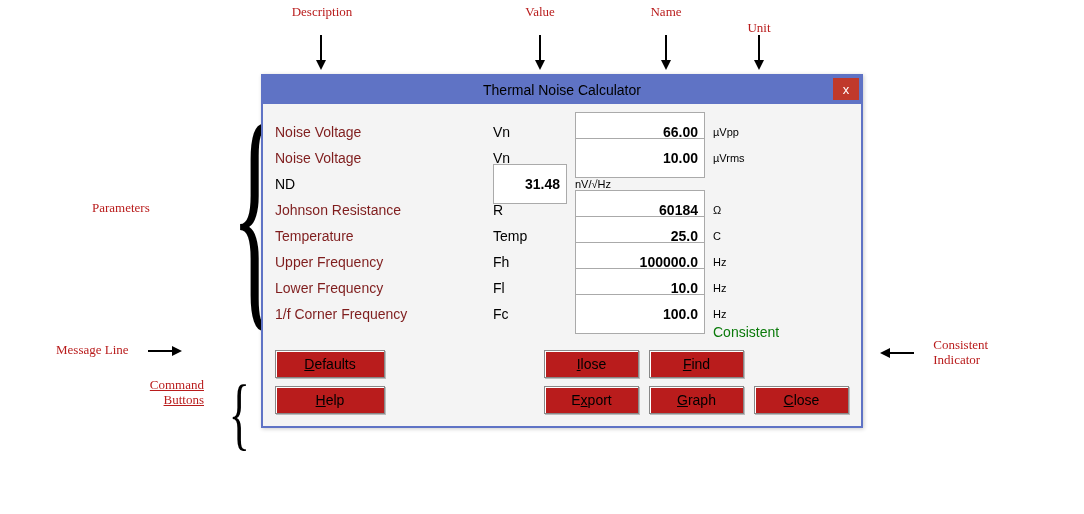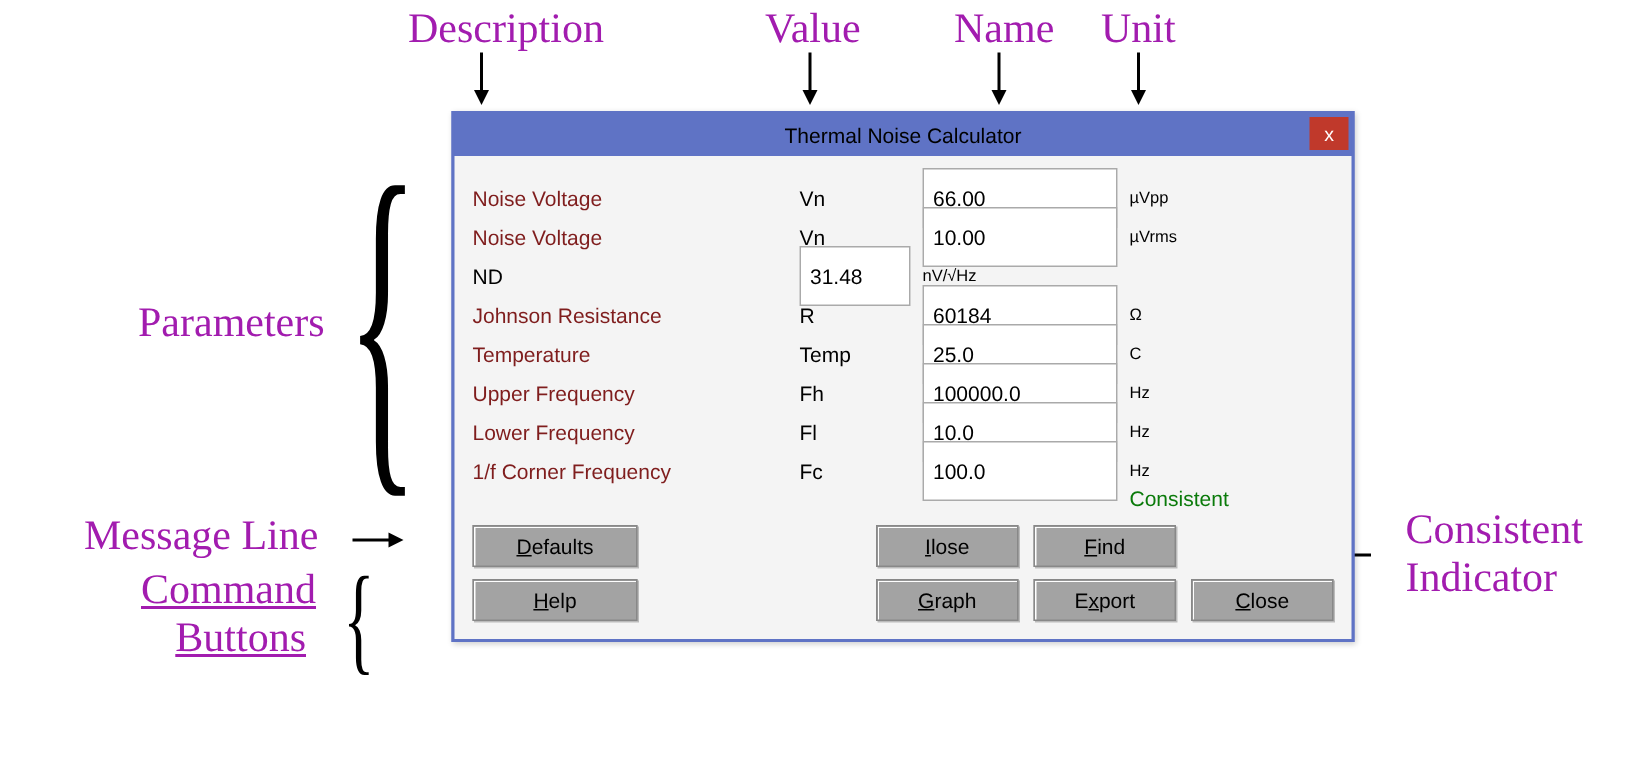--- a/index.html
+++ b/index.html
@@ -7,22 +7,22 @@
       font-family: "Segoe UI", Tahoma, sans-serif;
       font-size: 14px;
       background: #fff;
       width: 1084px;
       height: 514px;
       position: relative;
     }
     .annotation {
       position: absolute;
       font-family: "Times New Roman", serif;
-      font-size: 28px;
-      color: #a21caf;
+      font-size: 13px;
+      color: #b91c1c;
     }
     .arrow-down {
       display: block;
       width: 0; height: 0;
       border-left: 5px solid transparent;
       border-right: 5px solid transparent;
       border-top: 10px solid #000;
       margin: 0 auto;
       position: relative;
     }
@@ -75,21 +75,20 @@
     .brace-small { font-size: 80px; line-height: 0.75; transform: scaleX(0.55); }
 
     
     .window {
       position: absolute;
       left: 261px; top: 74px;
       width: 602px;
       border: 2px solid #5f73c5;
       background: #5f73c5;
       box-shadow: 1px 1px 4px rgba(0,0,0,0.2);
-      margin-left: 40px;
     }
     .titlebar {
       height: 28px;
       background: #5f73c5;
       color: #000;
       display: flex;
       align-items: center;
       justify-content: center;
       position: relative;
       font-size: 14px;
@@ -118,22 +117,24 @@
       column-gap: 8px;
     }
     .desc { font-size: 14px; color: #7f1d1d; }
     .name { font-size: 14px; color: #000; }
     .val input {
       width: 100%;
       height: 40px;
       border: 1px solid #aaa;
       background: #fff;
       font-size: 14px;
+      text-align: right;
       padding: 0 6px;
       font-family: inherit;
+      font-weight: bold;
     }
     .unit { font-size: 11px; color: #000; }
     .msgline {
       height: 24px;
       display: grid;
       grid-template-columns: 210px 74px 130px 120px;
       align-items: center;
       column-gap: 8px;
     }
     .consistent { color: #0a7a0a; font-size: 14px; }
@@ -144,42 +145,42 @@
       margin-top: 6px;
     }
     .btnrow2 {
       display: grid;
       grid-template-columns: 110px 1fr 95px 95px 95px;
       column-gap: 10px;
       margin-top: 8px;
     }
     button.win {
       height: 28px;
-      background: #a3a3a3;
+      background: #b91c1c;
       border: 1px solid #888;
       box-shadow: inset 1px 1px 0 #fff, 1px 1px 0 #bbb;
       font-size: 14px;
       font-family: inherit;
       cursor: pointer;
     }
     .u { text-decoration: underline; }
   </style>
 </head>
 <body>
 
 <div class="annotation" style="left:272px; top:4px; text-align:center; width:100px;">
   <span>Description</span>
 </div>
 <div class="annotation" style="left:510px; top:4px; text-align:center; width:60px;">
   <span>Value</span>
 </div>
 <div class="annotation" style="left:636px; top:4px; text-align:center; width:60px;">
   <span>Name</span>
 </div>
-<div class="annotation" style="left:734px; top:4px; text-align:left; width:50px;">
+<div class="annotation" style="left:734px; top:20px; text-align:center; width:50px;">
   <span>Unit</span>
 </div>
 
 <div class="annotation" style="left:316px; top:60px;">
     <span class="arrow-down"></span>
   </div>
 <div class="annotation" style="left:535px; top:60px;">
     <span class="arrow-down"></span>
   </div>
 <div class="annotation" style="left:661px; top:60px;">
@@ -277,18 +278,18 @@
     <div class="btnrow">
       <button class="win"><span class="u">D</span><span>efaults</span></button>
       <span></span>
       <button class="win"><span class="u">I</span><span>lose</span></button>
       <button class="win"><span class="u">F</span><span>ind</span></button>
       <span></span>
     </div>
     <div class="btnrow2">
       <button class="win"><span class="u">H</span><span>elp</span></button>
       <span></span>
+      <button class="win"><span>E</span><span class="u">x</span><span>port</span></button>
       <button class="win"><span class="u">G</span><span>raph</span></button>
-      <button class="win"><span>E</span><span class="u">x</span><span>port</span></button>
       <button class="win"><span class="u">C</span><span>lose</span></button>
     </div>
   </div>
 </div>
 
 </body></html>

